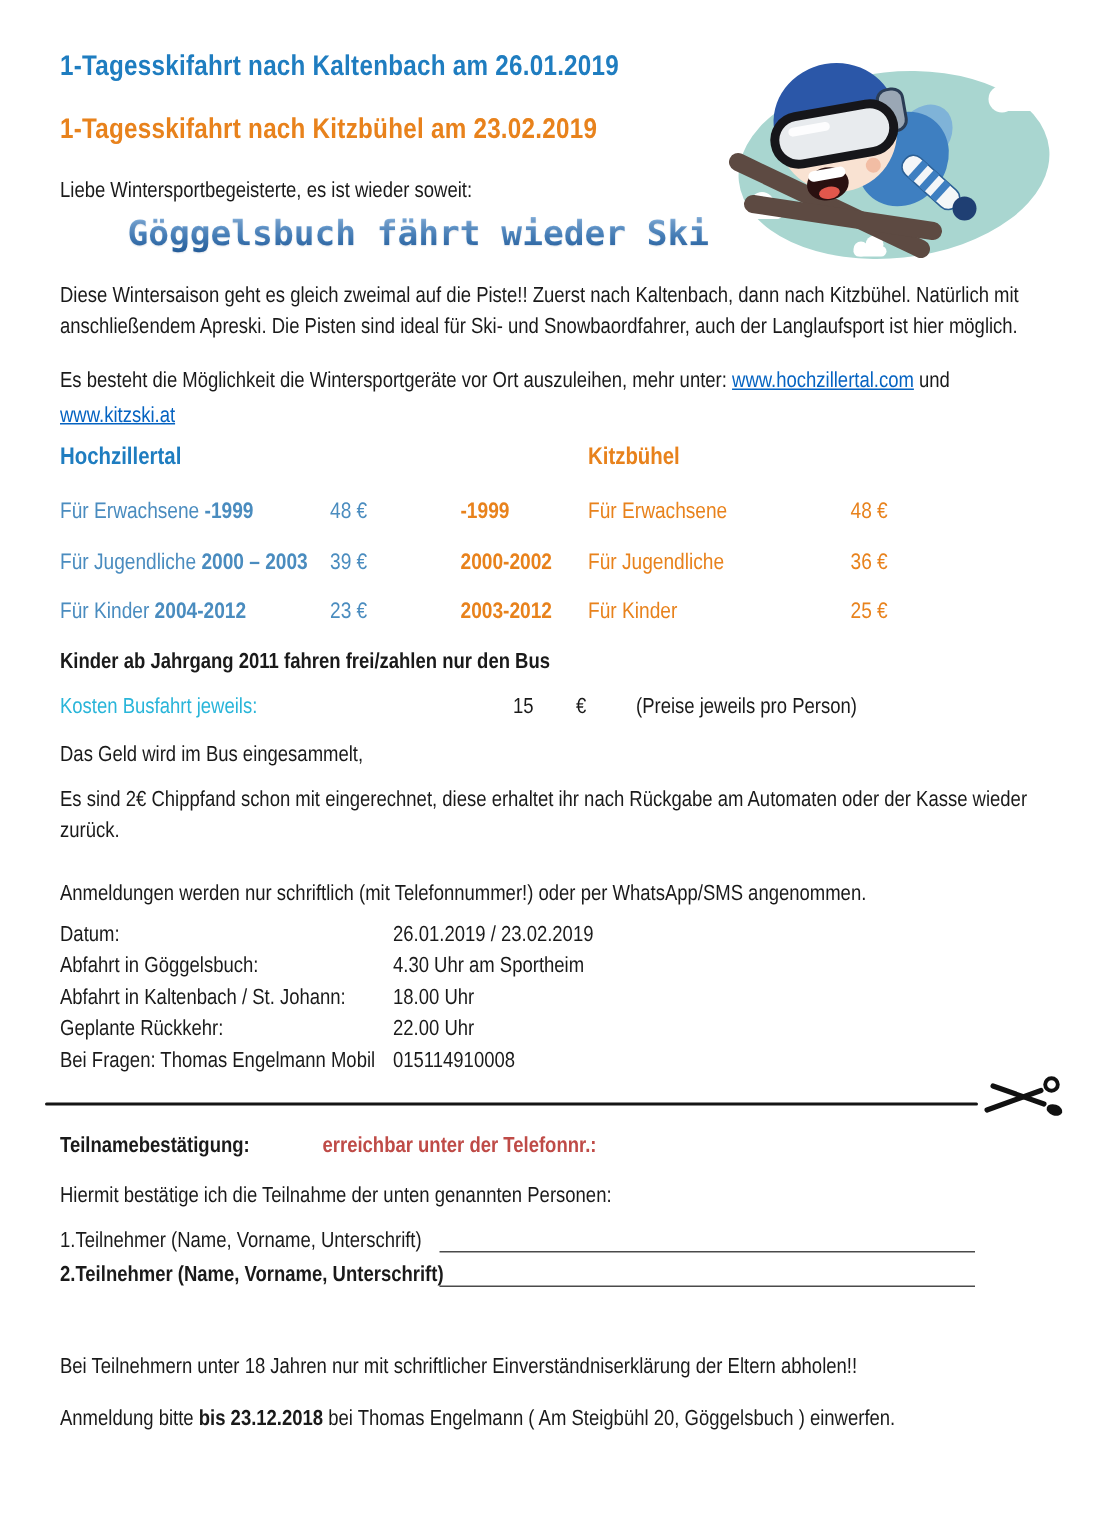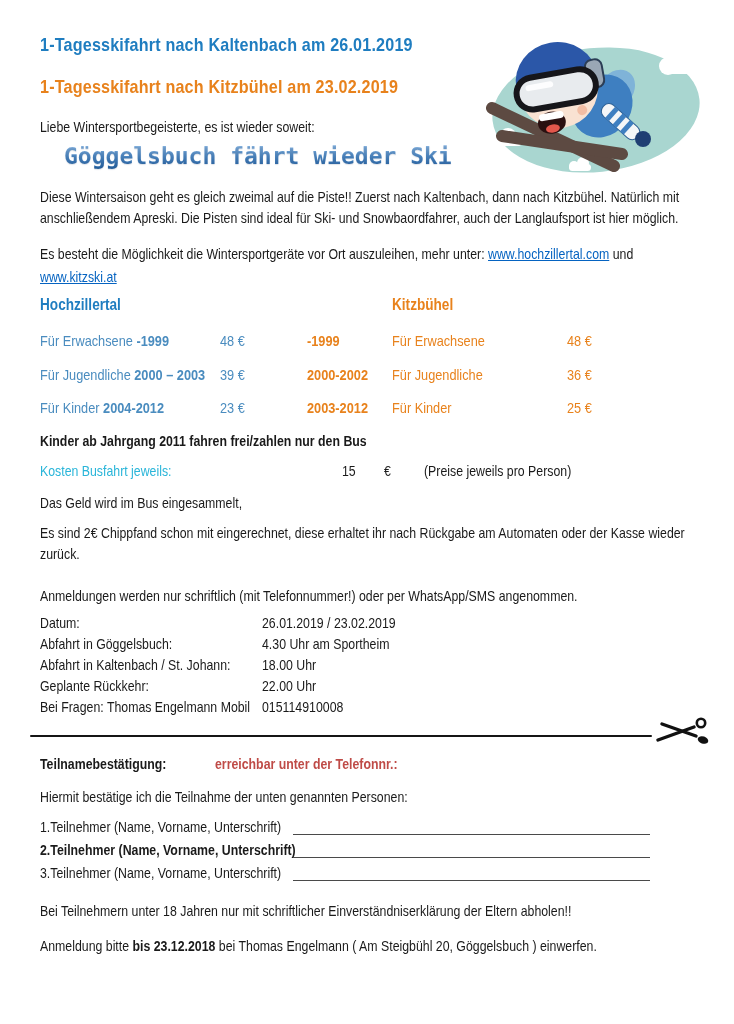--- a/index.html
+++ b/index.html
@@ -14,21 +14,21 @@
   .orange{color:var(--orange);}
   .tblue{color:var(--table_blue);}
   .cyan{color:var(--cyan);}
   .red{color:var(--red);}
   .body-txt{font-size:14.5px;line-height:21px;}
   .bold{font-weight:bold;}
   a.link{color:var(--link_blue);text-decoration:underline;cursor:pointer;font-size:14.5px;}
   .banner{font-family:"DejaVu Sans Mono",monospace;font-weight:bold;font-size:23px;letter-spacing:0;
           background:linear-gradient(180deg,#93bce4 0%,#4a86c2 55%,#215e9e 100%);
           -webkit-background-clip:text;background-clip:text;color:transparent;
-          text-shadow:0 1px 1px rgba(40,70,110,0.15);}
+          text-shadow:0 1px 1px rgba(40,70,110,0.15);margin-left:21px;}
   .tab-h{font-size:16px;font-weight:bold;}
   .cell{font-size:15px;}
   .cutline{height:2.4px;background:#151515;border-radius:2px;}
   .sigline{position:absolute;border-bottom:1.4px solid #4a4a4a;height:16px;}
   .dlabel{font-size:14.5px;}
 </style>
 </head>
 <body>
 
 <div id="page">
@@ -162,24 +162,20 @@
   <div class="abs body-txt cx" style="left:40px;top:787px;">Hiermit bestätige ich die Teilnahme der unten genannten Personen:</div>
 
   <div class="abs" style="left:40px;top:818px;width:650px;height:19px;">
     <span class="dlabel cx">1.Teilnehmer (Name, Vorname, Unterschrift)</span>
     <span class="sigline" style="left:253px;top:0;width:357px;"></span>
   </div>
   <div class="abs" style="left:40px;top:841px;width:650px;height:19px;font-weight:bold;">
     <span class="dlabel cx">2.Teilnehmer (Name, Vorname, Unterschrift)</span>
     <span class="sigline" style="left:253px;top:0;width:357px;"></span>
   </div>
-  <div class="abs" style="left:40px;top:864px;width:650px;height:19px;">
-    <span class="dlabel cx">3.Teilnehmer (Name, Vorname, Unterschrift)</span>
-    <span class="sigline" style="left:253px;top:0;width:357px;"></span>
-  </div>
 
   <div class="abs body-txt cx" style="left:40px;top:901px;">Bei Teilnehmern unter 18 Jahren nur mit schriftlicher Einverständniserklärung der Eltern abholen!!</div>
 
   <div class="abs body-txt cx" style="left:40px;top:936px;">
     <span>Anmeldung bitte </span><b>bis 23.12.2018</b><span> bei Thomas Engelmann ( Am Steigbühl 20, Göggelsbuch ) einwerfen.</span>
   </div>
 
 </div>
 
 </body></html>

